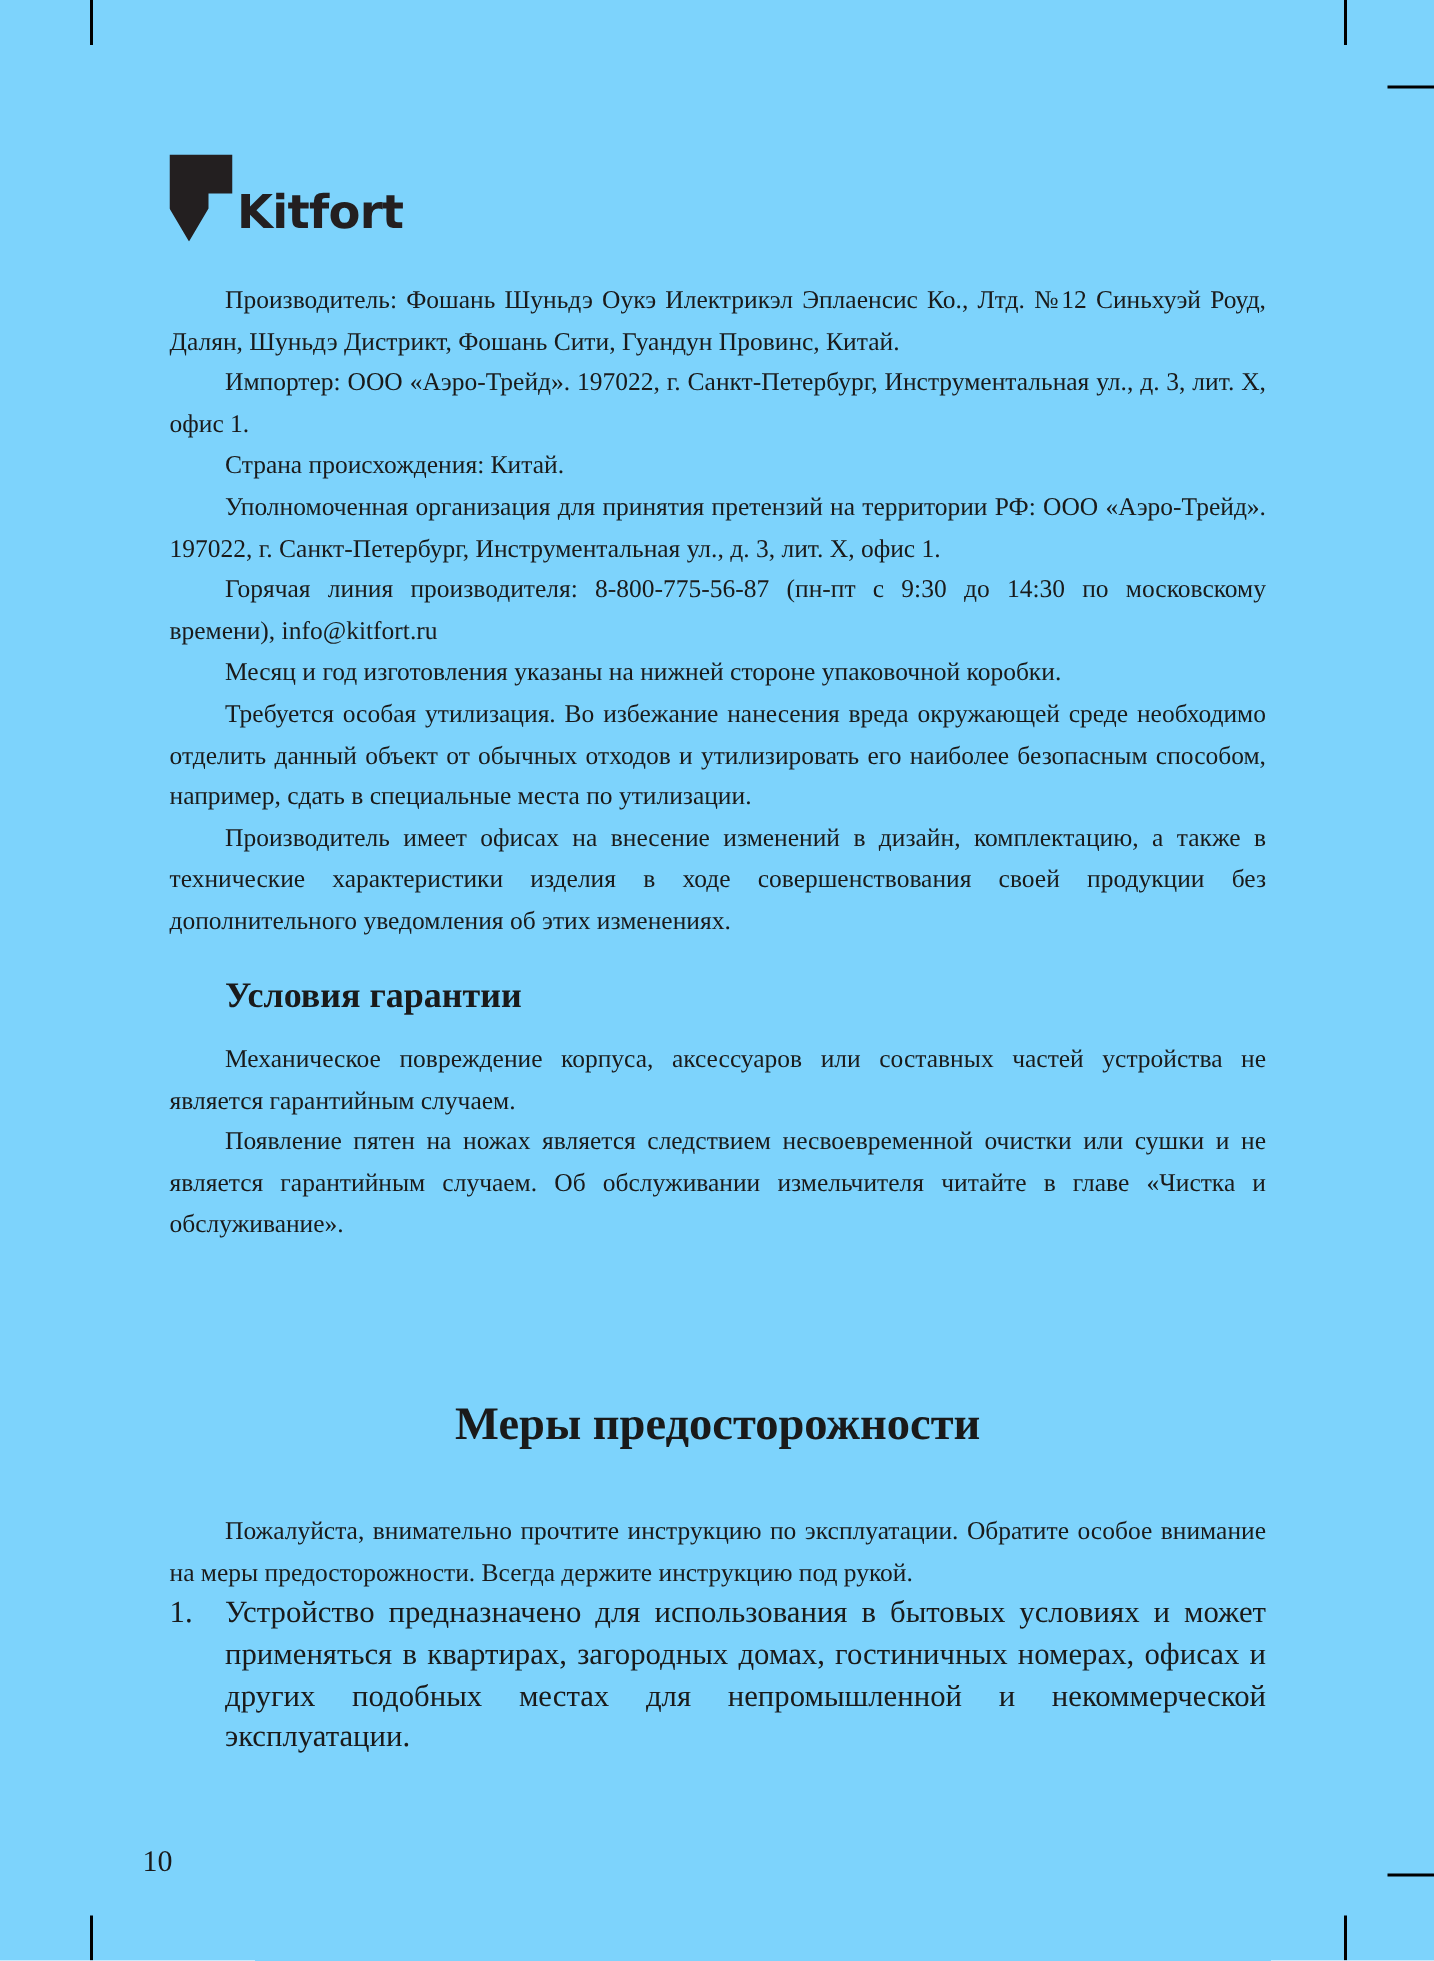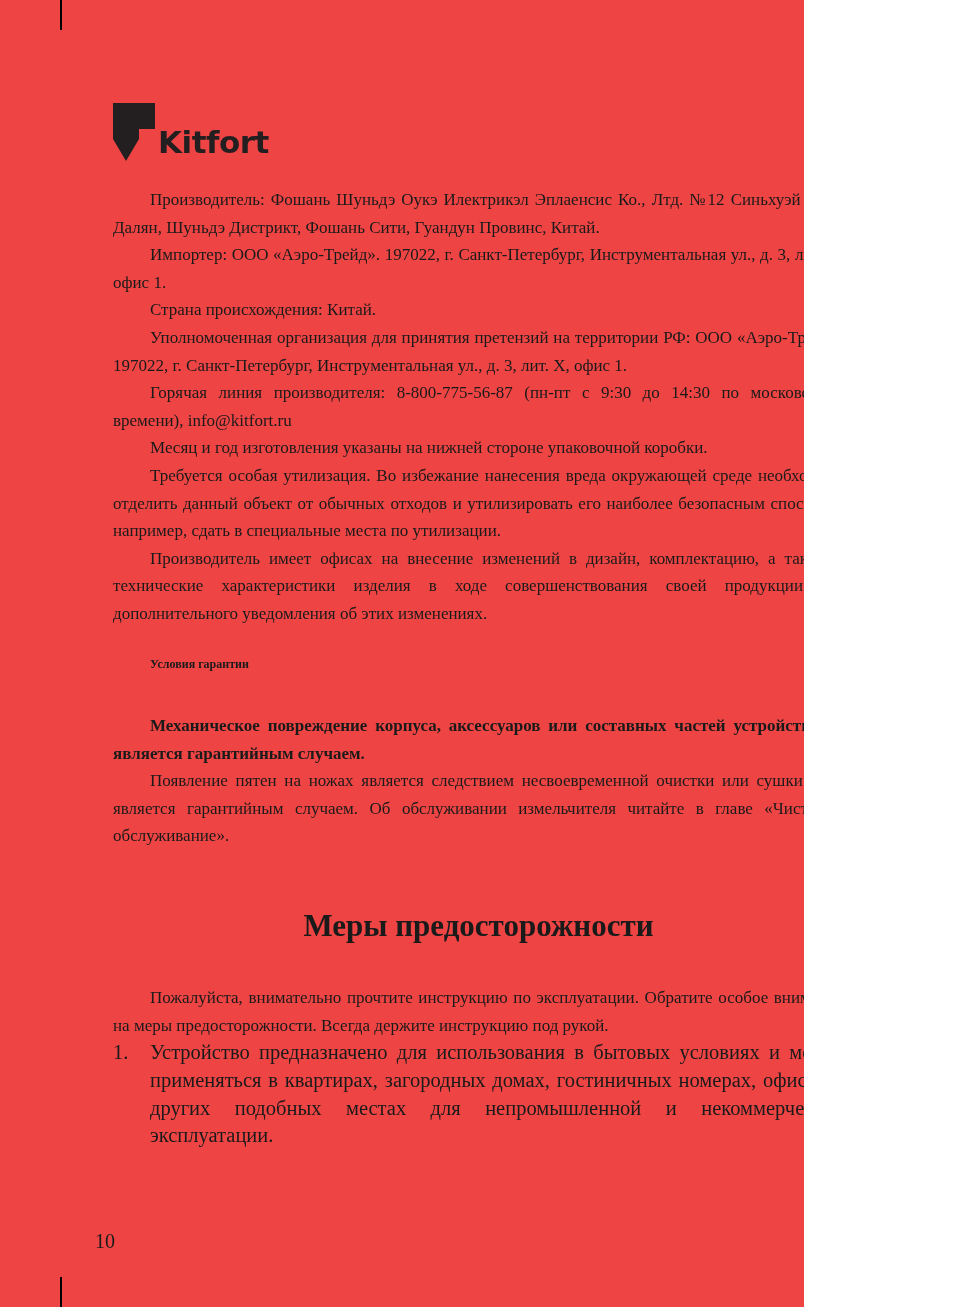--- a/index.html
+++ b/index.html
@@ -2,23 +2,23 @@
 <html><head>
 <meta charset="utf-8">
 <style>
   html, body {
     margin: 0;
     padding: 0;
     background: #ffffff;
   }
   .page {
     position: relative;
-    width: 804px;
+    width: 956px;
     height: 1307px;
-    background: #ef4444;
+    background: #7dd3fc;
     overflow: hidden;
     font-family: "Liberation Serif", "DejaVu Serif", serif;
     color: #1a1a1a;
   }
 
   
   .crop {
     position: absolute;
     background: #000000;
   }
@@ -68,36 +68,36 @@
     margin: 0;
     font-size: 17px;
     line-height: 27.6px;
     text-align: justify;
     text-indent: 37px;
     text-justify: inter-word;
   }
 
   h3.subhead {
     margin: 23px 0 0 0;
-    font-size: 12px;
+    font-size: 24px;
     font-weight: bold;
     text-indent: 37px;
     line-height: 27.6px;
   }
-  h3.subhead + p.para { margin-top: 34px; font-weight: bold; }
+  h3.subhead + p.para { margin-top: 14px; }
 
   h1.chapter {
     margin: 0;
     font-size: 31px;
     font-weight: bold;
     text-align: center;
     line-height: 1.2;
     text-indent: 0;
   }
-  .chapter-wrap { margin-top: 57px; margin-bottom: 40px; }
+  .chapter-wrap { margin-top: 100px; margin-bottom: 40px; }
 
   ol.numlist {
     margin: 0;
     padding: 0;
     list-style: none;
   }
   ol.numlist li {
     position: relative;
     padding-left: 37px;
     font-size: 20.5px;

